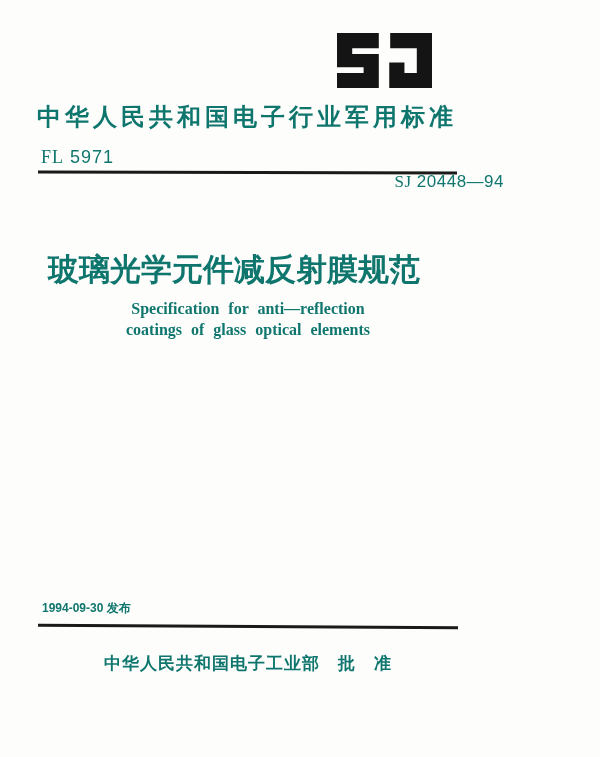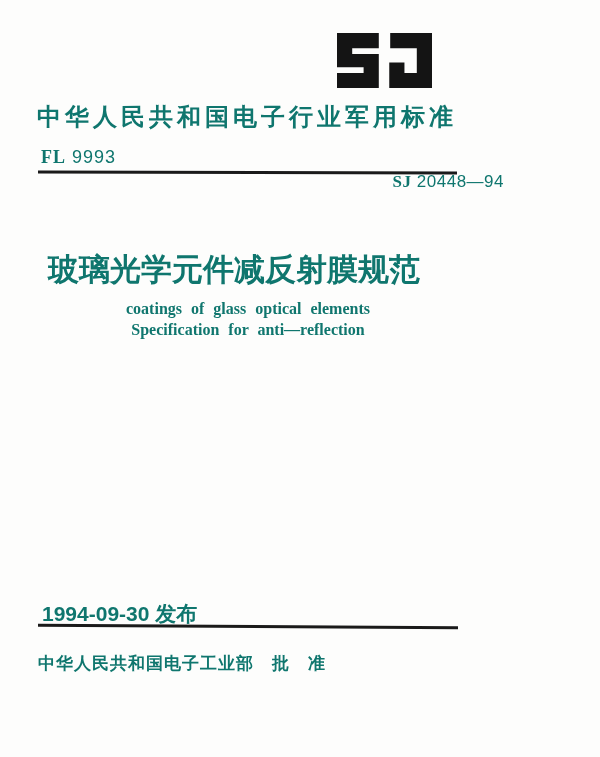--- a/index.html
+++ b/index.html
@@ -38,21 +38,21 @@
   .fl-number {
     position: absolute;
     left: 41px; top: 147px;
     font-size: 18px;
     letter-spacing: 1px;
     white-space: nowrap;
   }
   .fl-number .prefix,
   .doc-number .prefix {
     font-family: "Liberation Serif", serif;
-    font-weight: bold;
+    font-weight: normal;
   }
   .doc-number {
     position: absolute;
     right: 144px; top: 147px;
     font-size: 17px;
     letter-spacing: 0.5px;
     white-space: nowrap;
     margin-top: 25px;
   }
 
@@ -82,21 +82,21 @@
     font-weight: bold;
     font-size: 16px;
     line-height: 21px;
     word-spacing: 5px;
   }
 
   
   .date-issue {
     position: absolute;
     left: 42px; top: 600px;
-    font-size: 21px;
+    font-size: 12px;
     font-weight: bold;
     white-space: nowrap;
   }
   .date-impl {
     position: absolute;
     right: 143px; top: 603px;
     font-size: 17px;
     font-weight: bold;
     white-space: nowrap;
   }
@@ -104,21 +104,21 @@
     position: absolute;
     left: 38px; top: 625px;
     width: 420px; height: 3px;
     background: #1a1a1a;
     transform: rotate(0.35deg);
   }
   .approval {
     position: absolute;
     left: 38px; top: 652px;
     width: 420px;
-    text-align: left;
+    text-align: center;
     font-size: 17px;
     font-weight: bold;
     letter-spacing: 1px;
     white-space: nowrap;
   }
 </style>
 </head>
 <body>
 
 <div class="page">
@@ -127,35 +127,35 @@
     <svg viewBox="0 0 200 120" xmlns="http://www.w3.org/2000/svg">
       <path d="M0,0 H88 V32 H32 V44 H88 V116 H0 V84 H56 V72 H0 Z" fill="#141414"></path>
       <path d="M112,0 H200 V116 H110 V62 H142 V84 H168 V32 H112 Z" fill="#141414"></path>
     </svg>
   </div>
 
   <div class="std-name">中华人民共和国电子行业军用标准</div>
 
   <div class="fl-number">
     <span class="prefix">FL</span>
-    <span class="num">9993</span>
+    <span class="num">5971</span>
   </div>
 
   <div class="doc-number">
     <span class="prefix">SJ</span>
     <span class="num">20448—94</span>
   </div>
 
   <div class="rule-top"></div>
 
   <div class="title-cn">玻璃光学元件减反射膜规范</div>
 
   <div class="title-en">
+    <div>Specification for anti—reflection</div>
     <div>coatings of glass optical elements</div>
-    <div>Specification for anti—reflection</div>
   </div>
 
   <div class="date-issue">1994-09-30 发布</div>
 
 
   <div class="rule-bottom"></div>
 
   <div class="approval">中华人民共和国电子工业部　批　准</div>
 
 </div>

